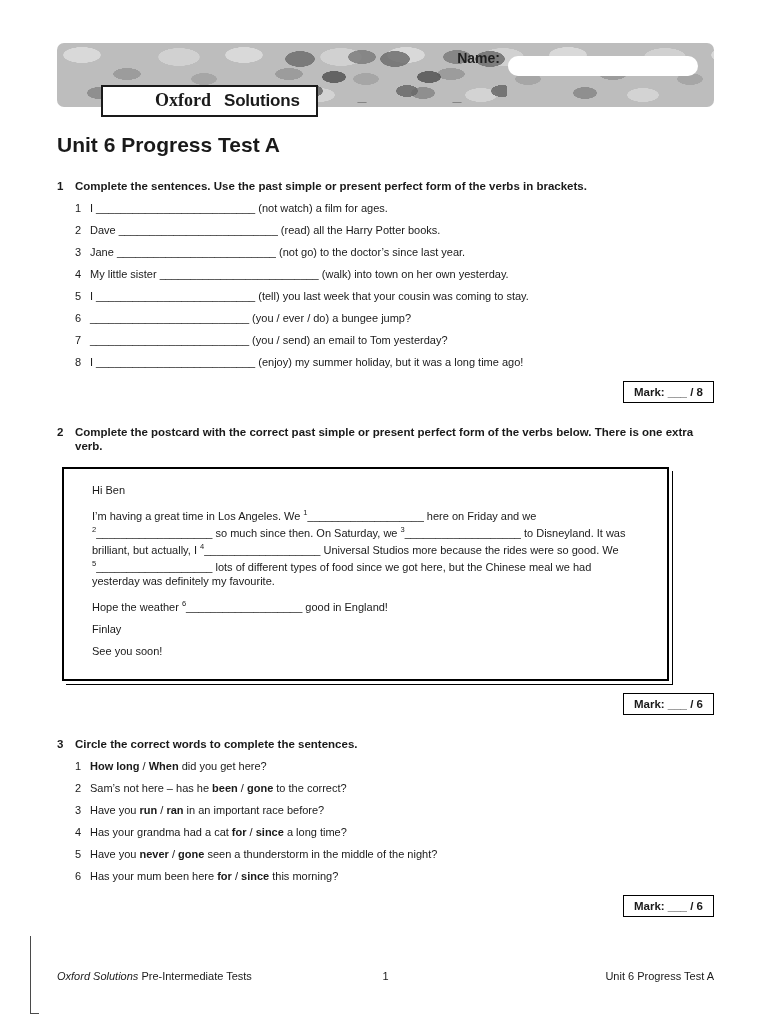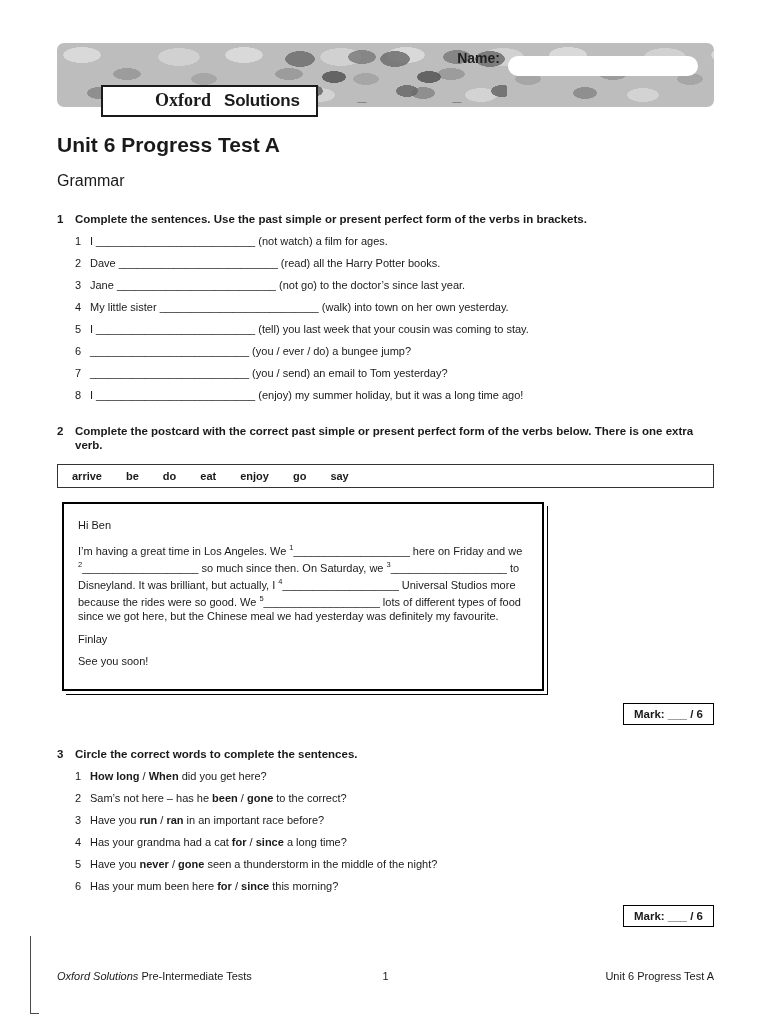--- a/index.html
+++ b/index.html
@@ -71,24 +71,24 @@
     border:1px solid #000; padding:4px 10px; min-width:78px; text-align:center;
     font-size:11.5px; font-weight:700; background:#fff;
   }
 
   
   .word-box {
     margin-top:12px; border:1px solid #333; padding:5px 14px;
     display:flex; gap:24px; font-size:11px; font-weight:700;
   }
   .postcard {
-    margin-top:14px; margin-left:5px; width:482px;
+    margin-top:14px; margin-left:5px; width:607px;
     border:2px solid #000; background:#fff;
     box-shadow:3px 3px 0 0 #ffffff, 4px 4px 0 0 #000000;
-    padding:6px 14px 12px;
+    padding:6px 28px 12px;
   }
   .pc-p { margin:8px 0; font-size:11px; line-height:14.5px; }
   .pc-p sup { font-size:7.5px; }
 
   
   .footer {
     position:absolute; left:57px; right:54px; bottom:42px;
     display:flex; align-items:baseline; font-size:11px;gap:16px;
   }
   .footer-left { white-space:nowrap; }
@@ -108,21 +108,20 @@
 
     <div class="banner">
       <div class="logo">
         <span class="logo-serif">Oxford</span><span class="logo-sans">Solutions</span>
       </div>
       <span class="name-label">Name:</span>
       <input class="name-input" type="text" value="" style="">
     </div>
 
     <div class="doc-title">Unit 6 Progress Test A</div>
-    <div class="section-heading">Grammar</div>
 
     <div class="ex-header">
       <span class="ex-num">1</span>
       <span class="ex-instr">Complete the sentences. Use the past simple or present perfect form of the verbs in brackets.</span>
     </div>
     <div class="q-items" id="ex1-items">
         <div class="q-row">
           <span class="q-num">1</span>
           <span class="q-text"><span>I __________________________ (not watch) a film for ages.</span></span>
         </div>
@@ -148,38 +147,33 @@
         </div>
         <div class="q-row">
           <span class="q-num">7</span>
           <span class="q-text"><span>__________________________ (you / send) an email to Tom yesterday?</span></span>
         </div>
         <div class="q-row">
           <span class="q-num">8</span>
           <span class="q-text"><span>I __________________________ (enjoy) my summer holiday, but it was a long time ago!</span></span>
         </div>
       </div>
+    <div class="mark-row">
+      <div class="mark-box">Mark: ___ / 8</div>
+    </div>
 
     <div class="ex-header">
       <span class="ex-num">2</span>
       <span class="ex-instr">Complete the postcard with the correct past simple or present perfect form of the verbs below. There is one extra verb.</span>
     </div>
-    <div class="word-box" id="word-box">
-        <span class="word">arrive</span>
-        <span class="word">be</span>
-        <span class="word">do</span>
-        <span class="word">eat</span>
-        <span class="word">enjoy</span>
-        <span class="word">go</span>
-        <span class="word">say</span>
-      </div>
     <div class="postcard">
       <div id="postcard-body">
           <p class="pc-p"><span>Hi Ben</span></p>
           <p class="pc-p"><span>I’m having a great time in Los Angeles. We </span><sup>1</sup><span>___________________ here on Friday and we </span><sup>2</sup><span>___________________ so much since then. On Saturday, we </span><sup>3</sup><span>___________________ to Disneyland. It was brilliant, but actually, I </span><sup>4</sup><span>___________________ Universal Studios more because the rides were so good. We </span><sup>5</sup><span>___________________ lots of different types of food since we got here, but the Chinese meal we had yesterday was definitely my favourite.</span></p>
+          <p class="pc-p"><span>Hope the weather </span><sup>6</sup><span>___________________ good in England!</span></p>
           <p class="pc-p"><span>Finlay</span></p>
           <p class="pc-p"><span>See you soon!</span></p>
         </div>
     </div>
     <div class="mark-row">
       <div class="mark-box">Mark: ___ / 6</div>
     </div>
 
     <div class="ex-header">
       <span class="ex-num">3</span>

